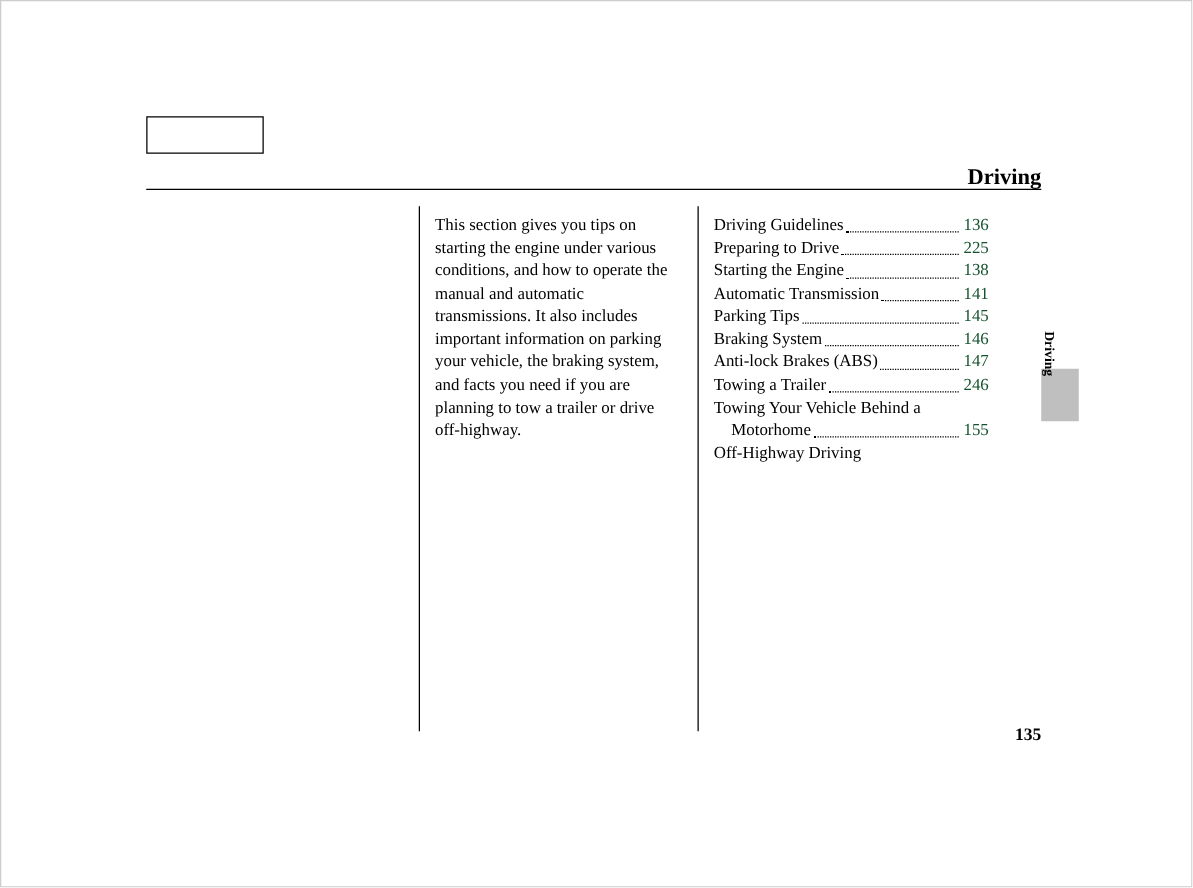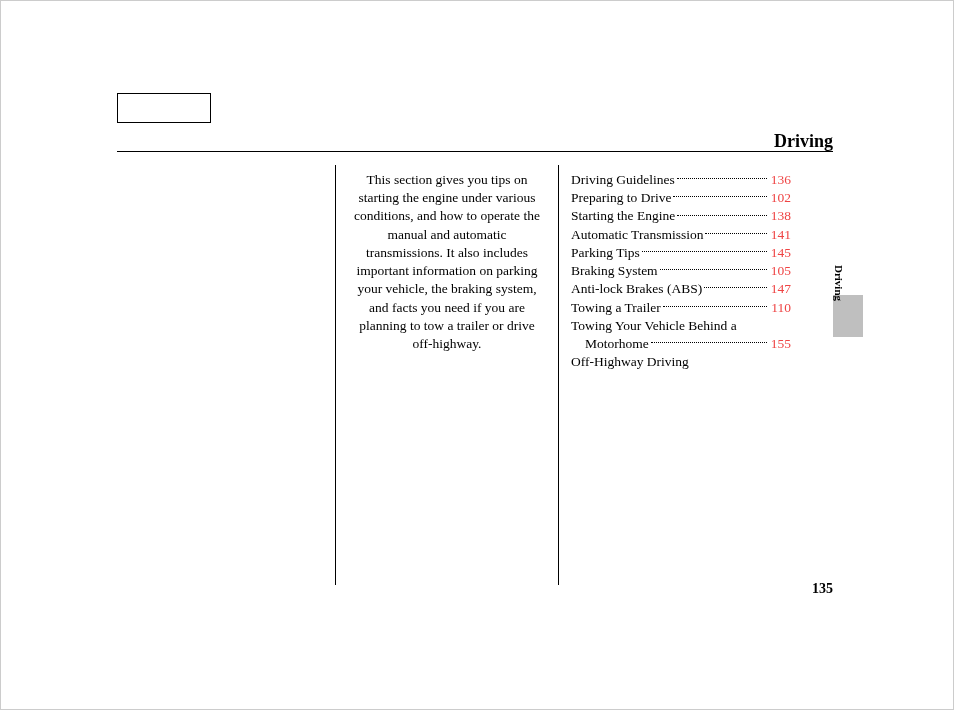--- a/index.html
+++ b/index.html
@@ -59,37 +59,36 @@
   .col {
     position: relative;
     padding: 6px 12px 6px 12px;
     border-left: 1px solid #000;
     min-height: 380px;
   }
   .col.intro { flex: 0 0 198px; }
   .col.toc   { flex: 0 0 220px; }
   .intro-text {
     font-size: 13.5px;
-    text-align: center;
   }
   .toc-row {
     display: flex;
-    align-items: center;
+    align-items: flex-end;
     white-space: nowrap;
     font-size: 13.5px;
   }
   .toc-row .dots {
     flex: 1 1 auto;
     border-bottom: 1px dotted #000;
     margin: 0 4px 3px 2px;
     min-width: 8px;
     height: 0;
   }
   .toc-row .pg {
-    color: #ef4444;
+    color: #14532d;
   }
   .toc-row.indent .title { padding-left: 14px; }
   .page-number {
     position: absolute;
     right: 120px;
     bottom: 110px;
     font-weight: bold;
     font-size: 14px;
   }
   .side-tab {
@@ -131,51 +130,51 @@
     <div class="col toc" id="toc-col">
 
     <div class="toc-row">
           <span class="title">Driving Guidelines</span>
           <span class="dots"></span>
           <span class="pg">136</span>
         </div>
         <div class="toc-row">
           <span class="title">Preparing to Drive</span>
           <span class="dots"></span>
-          <span class="pg">102</span>
+          <span class="pg">225</span>
         </div>
         <div class="toc-row">
           <span class="title">Starting the Engine</span>
           <span class="dots"></span>
           <span class="pg">138</span>
         </div>
         <div class="toc-row">
           <span class="title">Automatic Transmission</span>
           <span class="dots"></span>
           <span class="pg">141</span>
         </div>
         <div class="toc-row">
           <span class="title">Parking Tips</span>
           <span class="dots"></span>
           <span class="pg">145</span>
         </div>
         <div class="toc-row">
           <span class="title">Braking System</span>
           <span class="dots"></span>
-          <span class="pg">105</span>
+          <span class="pg">146</span>
         </div>
         <div class="toc-row">
           <span class="title">Anti-lock Brakes (ABS)</span>
           <span class="dots"></span>
           <span class="pg">147</span>
         </div>
         <div class="toc-row">
           <span class="title">Towing a Trailer</span>
           <span class="dots"></span>
-          <span class="pg">110</span>
+          <span class="pg">246</span>
         </div>
         <div class="toc-row">
           <span class="title">Towing Your Vehicle Behind a</span>
         </div>
         <div class="toc-row indent">
           <span class="title">Motorhome</span>
           <span class="dots"></span>
           <span class="pg">155</span>
         </div>
         <div class="toc-row">

